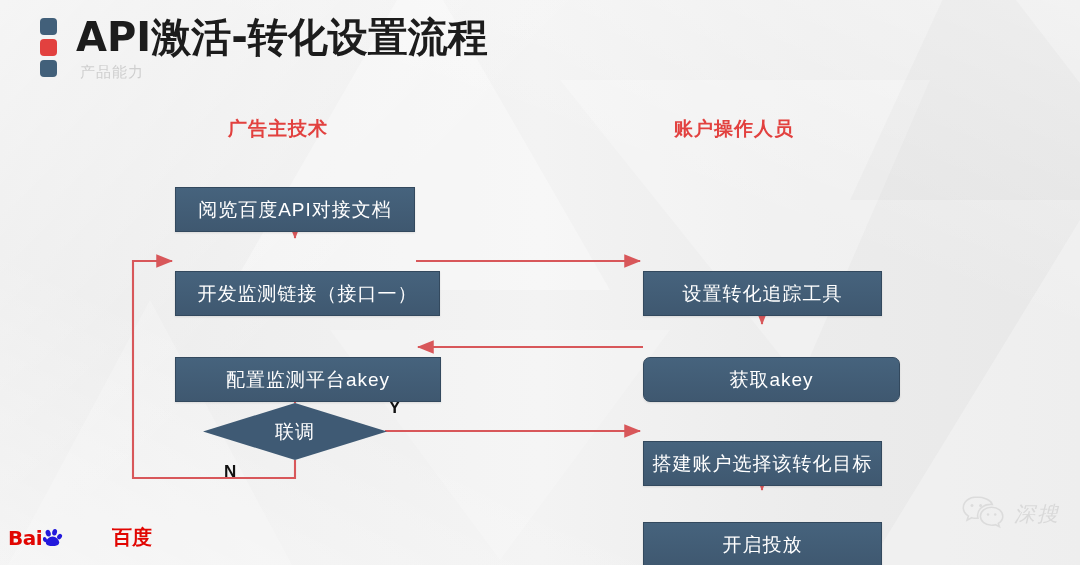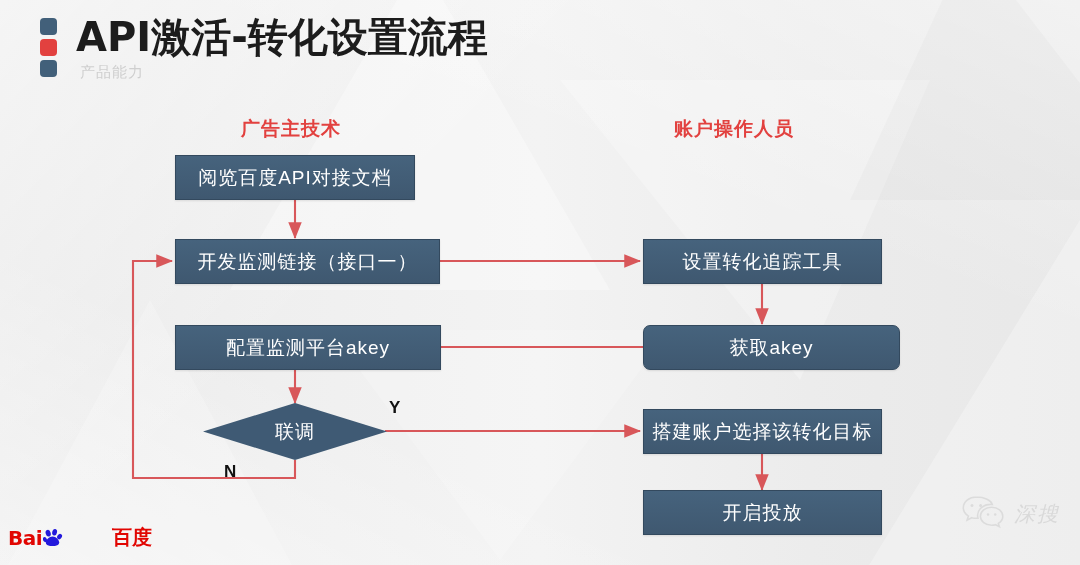--- a/index.html
+++ b/index.html
@@ -49,20 +49,21 @@
   
   .node{
     position:absolute;box-sizing:border-box;
     background:linear-gradient(180deg,#46637d 0%,#3f5870 100%);
     border:1px solid #33495e;
     color:#ffffff;font-size:19px;
     display:flex;align-items:center;justify-content:center;
     text-align:center;letter-spacing:1px;
     box-shadow:0 1px 2px rgba(0,0,0,.10);
     white-space:nowrap;
+    margin-top:32px;
   }
   .diamond{
     position:absolute;
     display:flex;align-items:center;justify-content:center;
     color:#ffffff;font-size:19px;letter-spacing:1px;
   }
   .diamond .dshape{
     position:absolute;inset:0;
     background:#3f5a74;
     clip-path:polygon(50% 0%,100% 50%,50% 100%,0% 50%);
@@ -97,21 +98,21 @@
   <div class="facet f6"></div>
 
   <div class="hdr-marks">
     <div class="mark" id="mark0" style="background: rgb(66, 96, 122);"></div>
     <div class="mark" id="mark1" style="background: rgb(226, 65, 63);"></div>
     <div class="mark" id="mark2" style="background: rgb(66, 96, 122);"></div>
   </div>
   <div class="title">API激活-转化设置流程</div>
   <div class="subtitle">产品能力</div>
 
-  <div class="lane-head" style="left: 228px; top: 116px; color: rgb(226, 65, 63); margin-left: 13px;">广告主技术</div>
+  <div class="lane-head" style="left: 228px; top: 116px; color: rgb(226, 65, 63);">广告主技术</div>
   <div class="lane-head" style="left: 674px; top: 116px; color: rgb(226, 65, 63);">账户操作人员</div>
 
   <svg class="conn" style="left:0;top:0;width:1080px;height:565px;">
     <defs>
       <marker id="ah" markerWidth="9" markerHeight="9" refX="7.5" refY="3.2" orient="auto">
         <path d="M0,0 L8,3.2 L0,6.4 z" fill="#d8575a"></path>
       </marker>
     </defs>
     <g stroke="#d8575a" stroke-width="2.1" fill="none">
 

